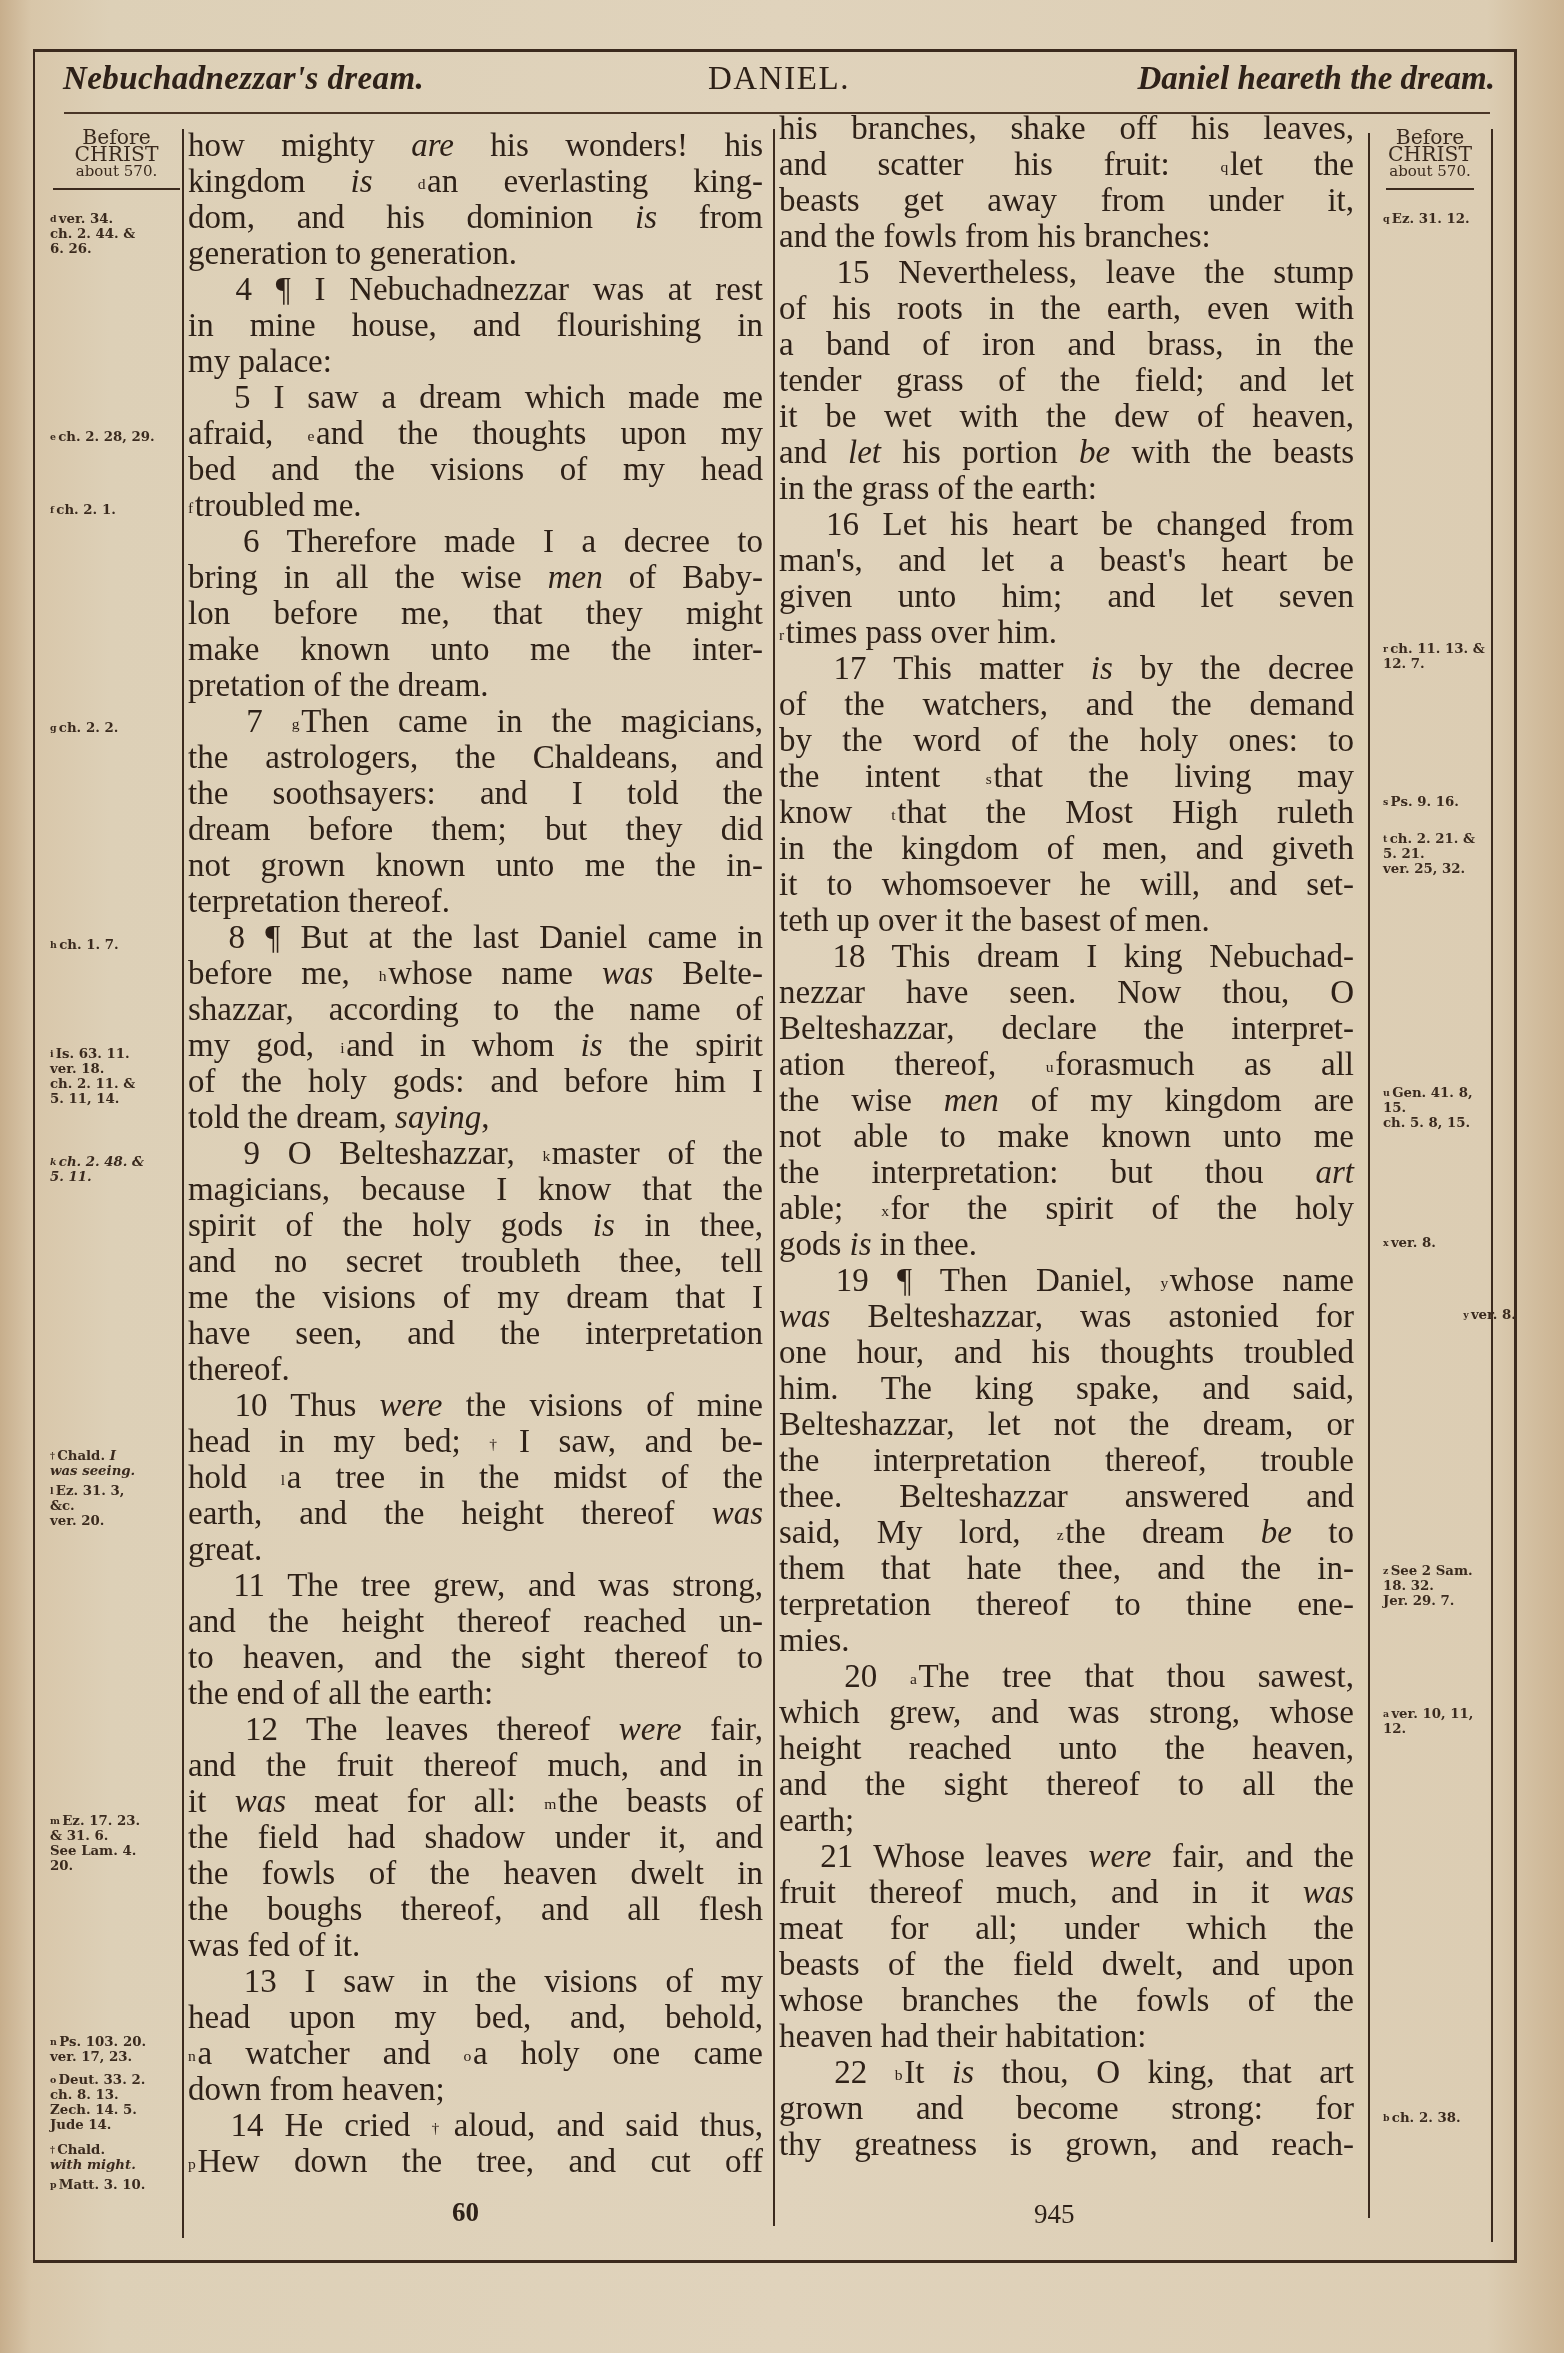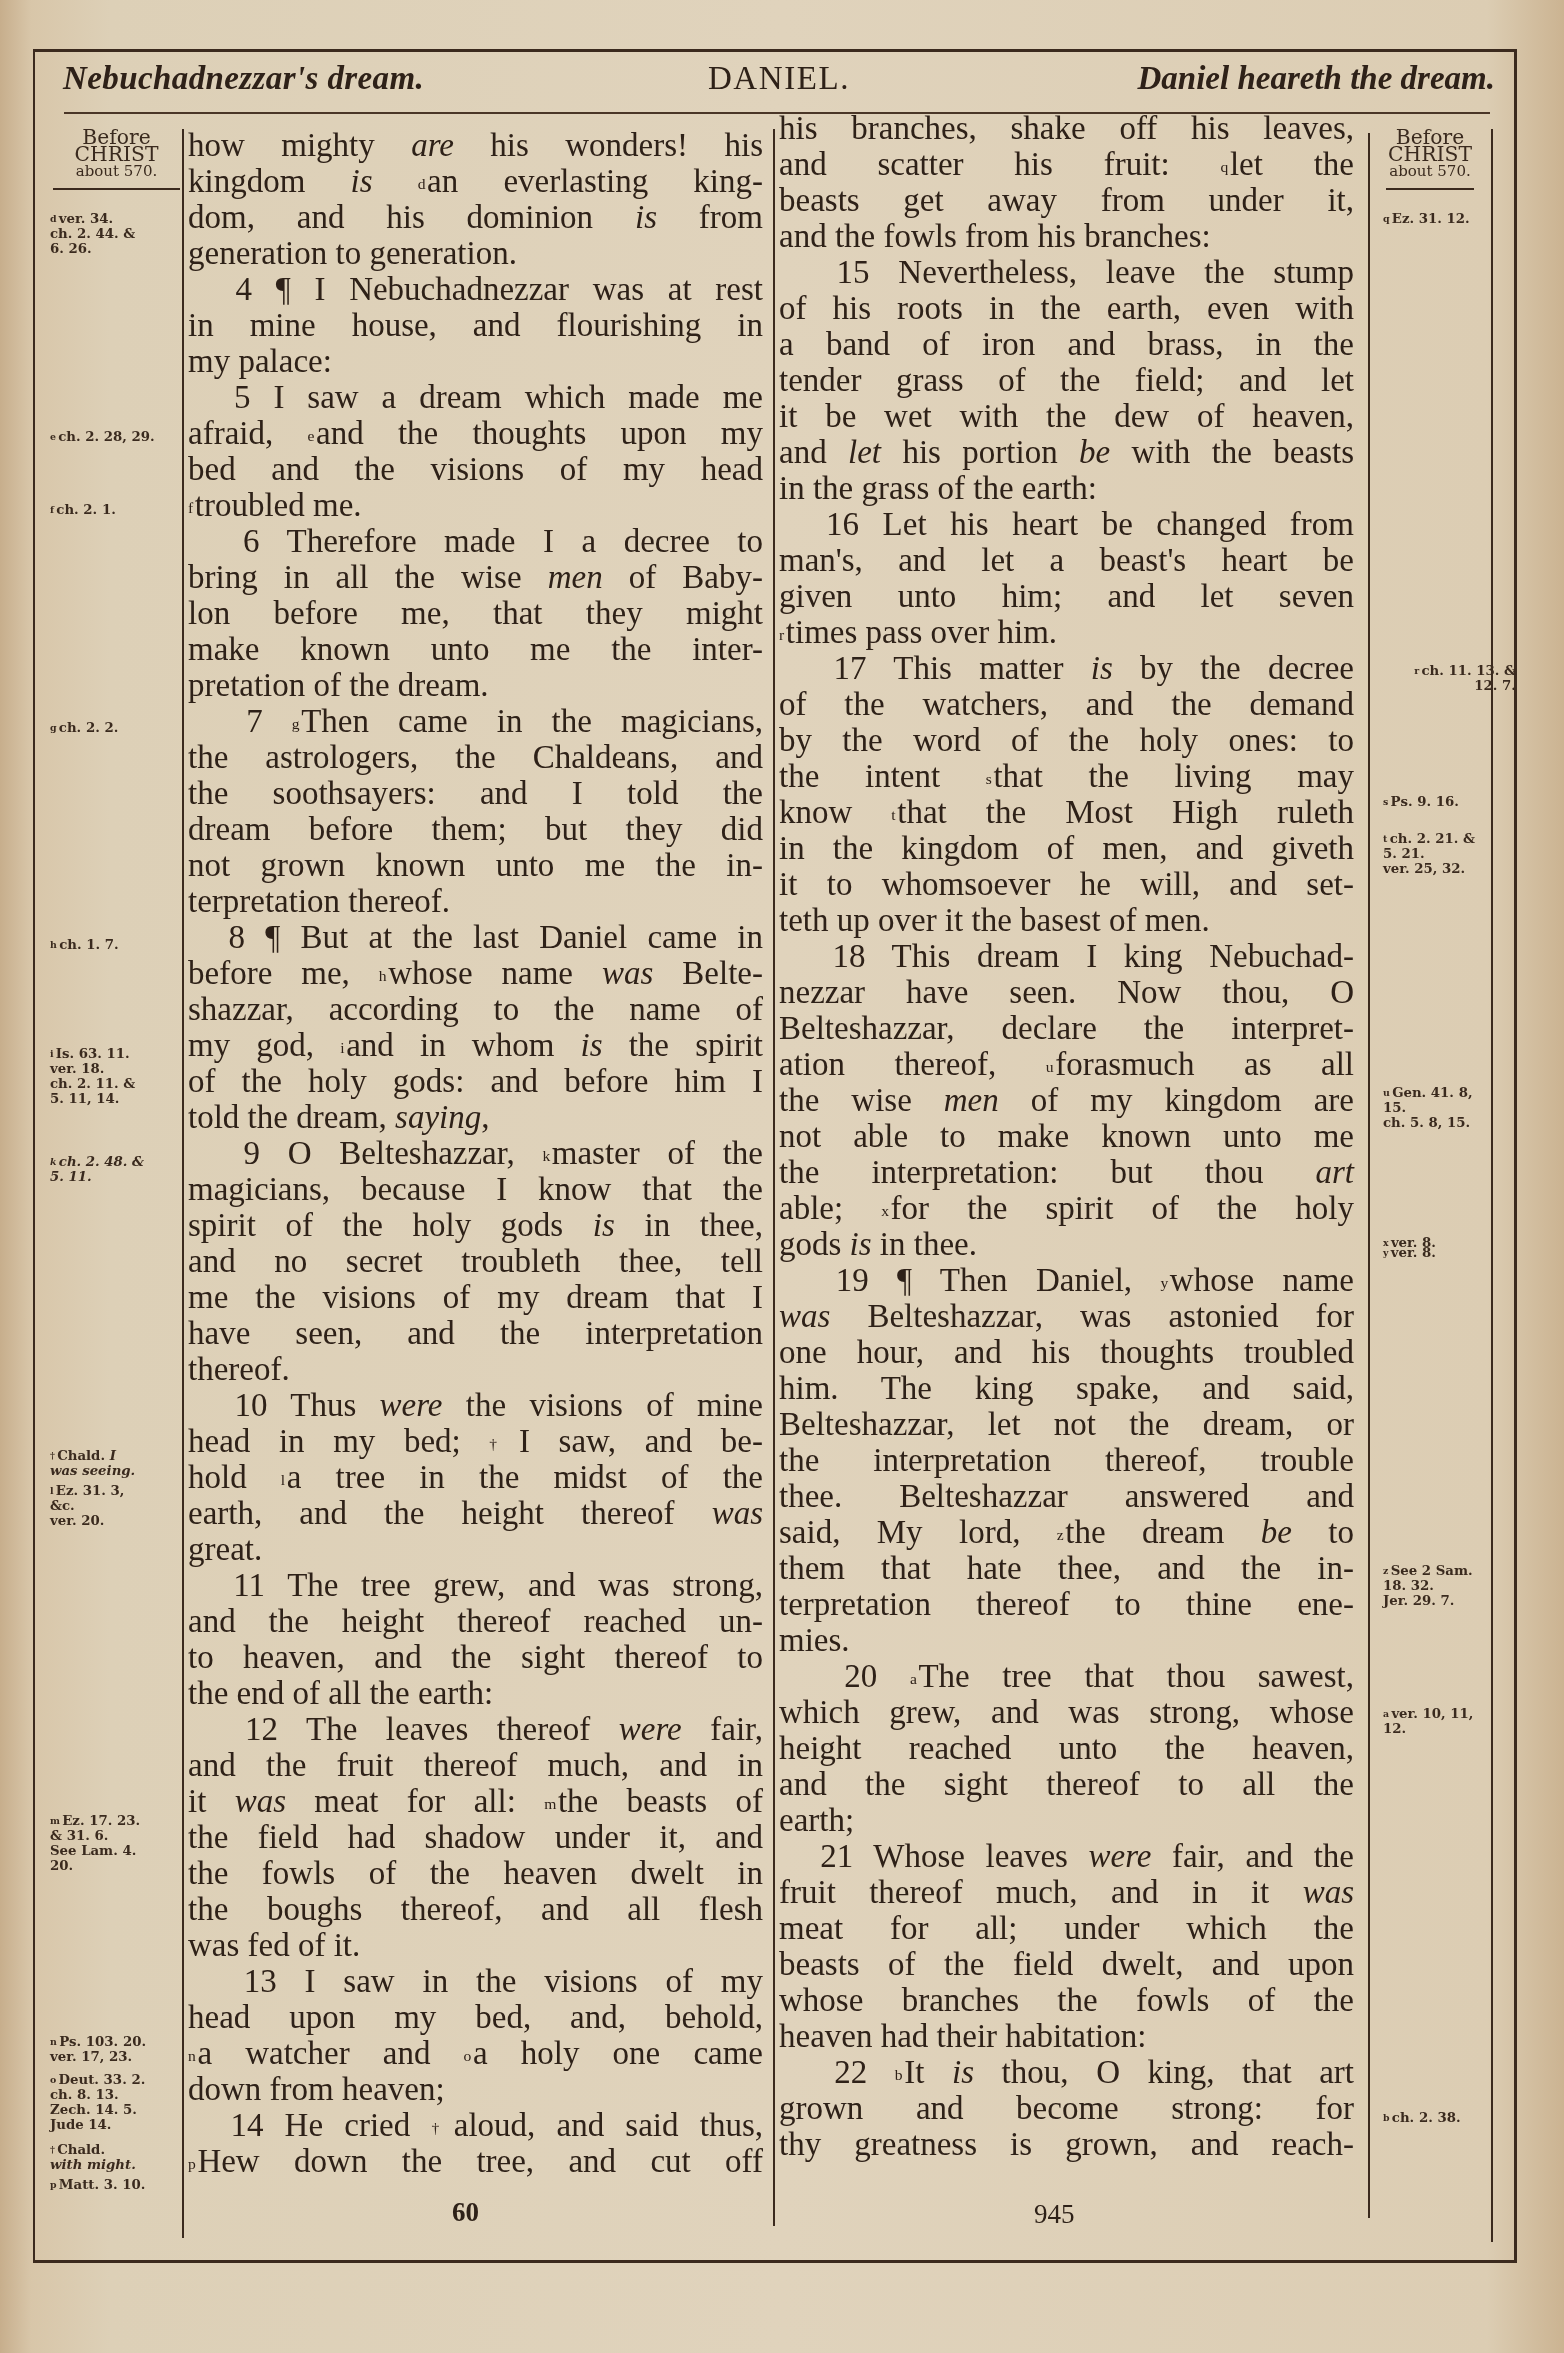--- a/index.html
+++ b/index.html
@@ -93,31 +93,31 @@
 
 <div class="margin" style="left:1383px;top:129px;width:110px;height:2113px;">
   <div class="bc" style="width:94px;">
     <div class="big">Before</div>
     <div class="big">CHRIST</div>
     <div class="sm">about 570.</div>
     <div class="brule"></div>
   </div>
   <div id="right-refs">
       <div class="mref" style="top: 82px;"><sup>q</sup><span>Ez. 31. 12.</span></div>
-      <div class="mref" style="top: 534px; text-align: right;"><sup>r</sup><span>ch. 11. 13. &amp;
+      <div class="mref" style="top: 512px;"><sup>r</sup><span>ch. 11. 13. &amp;
 12. 7.</span></div>
       <div class="mref" style="top: 665px;"><sup>s</sup><span>Ps. 9. 16.</span></div>
       <div class="mref" style="top: 702px;"><sup>t</sup><span>ch. 2. 21. &amp;
 5. 21.
 ver. 25, 32.</span></div>
       <div class="mref" style="top: 956px;"><sup>u</sup><span>Gen. 41. 8,
 15.
 ch. 5. 8, 15.</span></div>
       <div class="mref" style="top: 1106px;"><sup>x</sup><span>ver. 8.</span></div>
-      <div class="mref" style="top: 1116px;"><sup>y</sup><span>ver. 8.</span></div>
+      <div class="mref" style="top: 1178px; text-align: right;"><sup>y</sup><span>ver. 8.</span></div>
       <div class="mref" style="top: 1434px;"><sup>z</sup><span>See 2 Sam.
 18. 32.
 Jer. 29. 7.</span></div>
       <div class="mref" style="top: 1577px;"><sup>a</sup><span>ver. 10, 11,
 12.</span></div>
       <div class="mref" style="top: 1981px;"><sup>b</sup><span>ch. 2. 38.</span></div>
     </div>
 </div>
 
 <div class="col" id="col-left" style="left:188px;top:127px;width:575px;">

